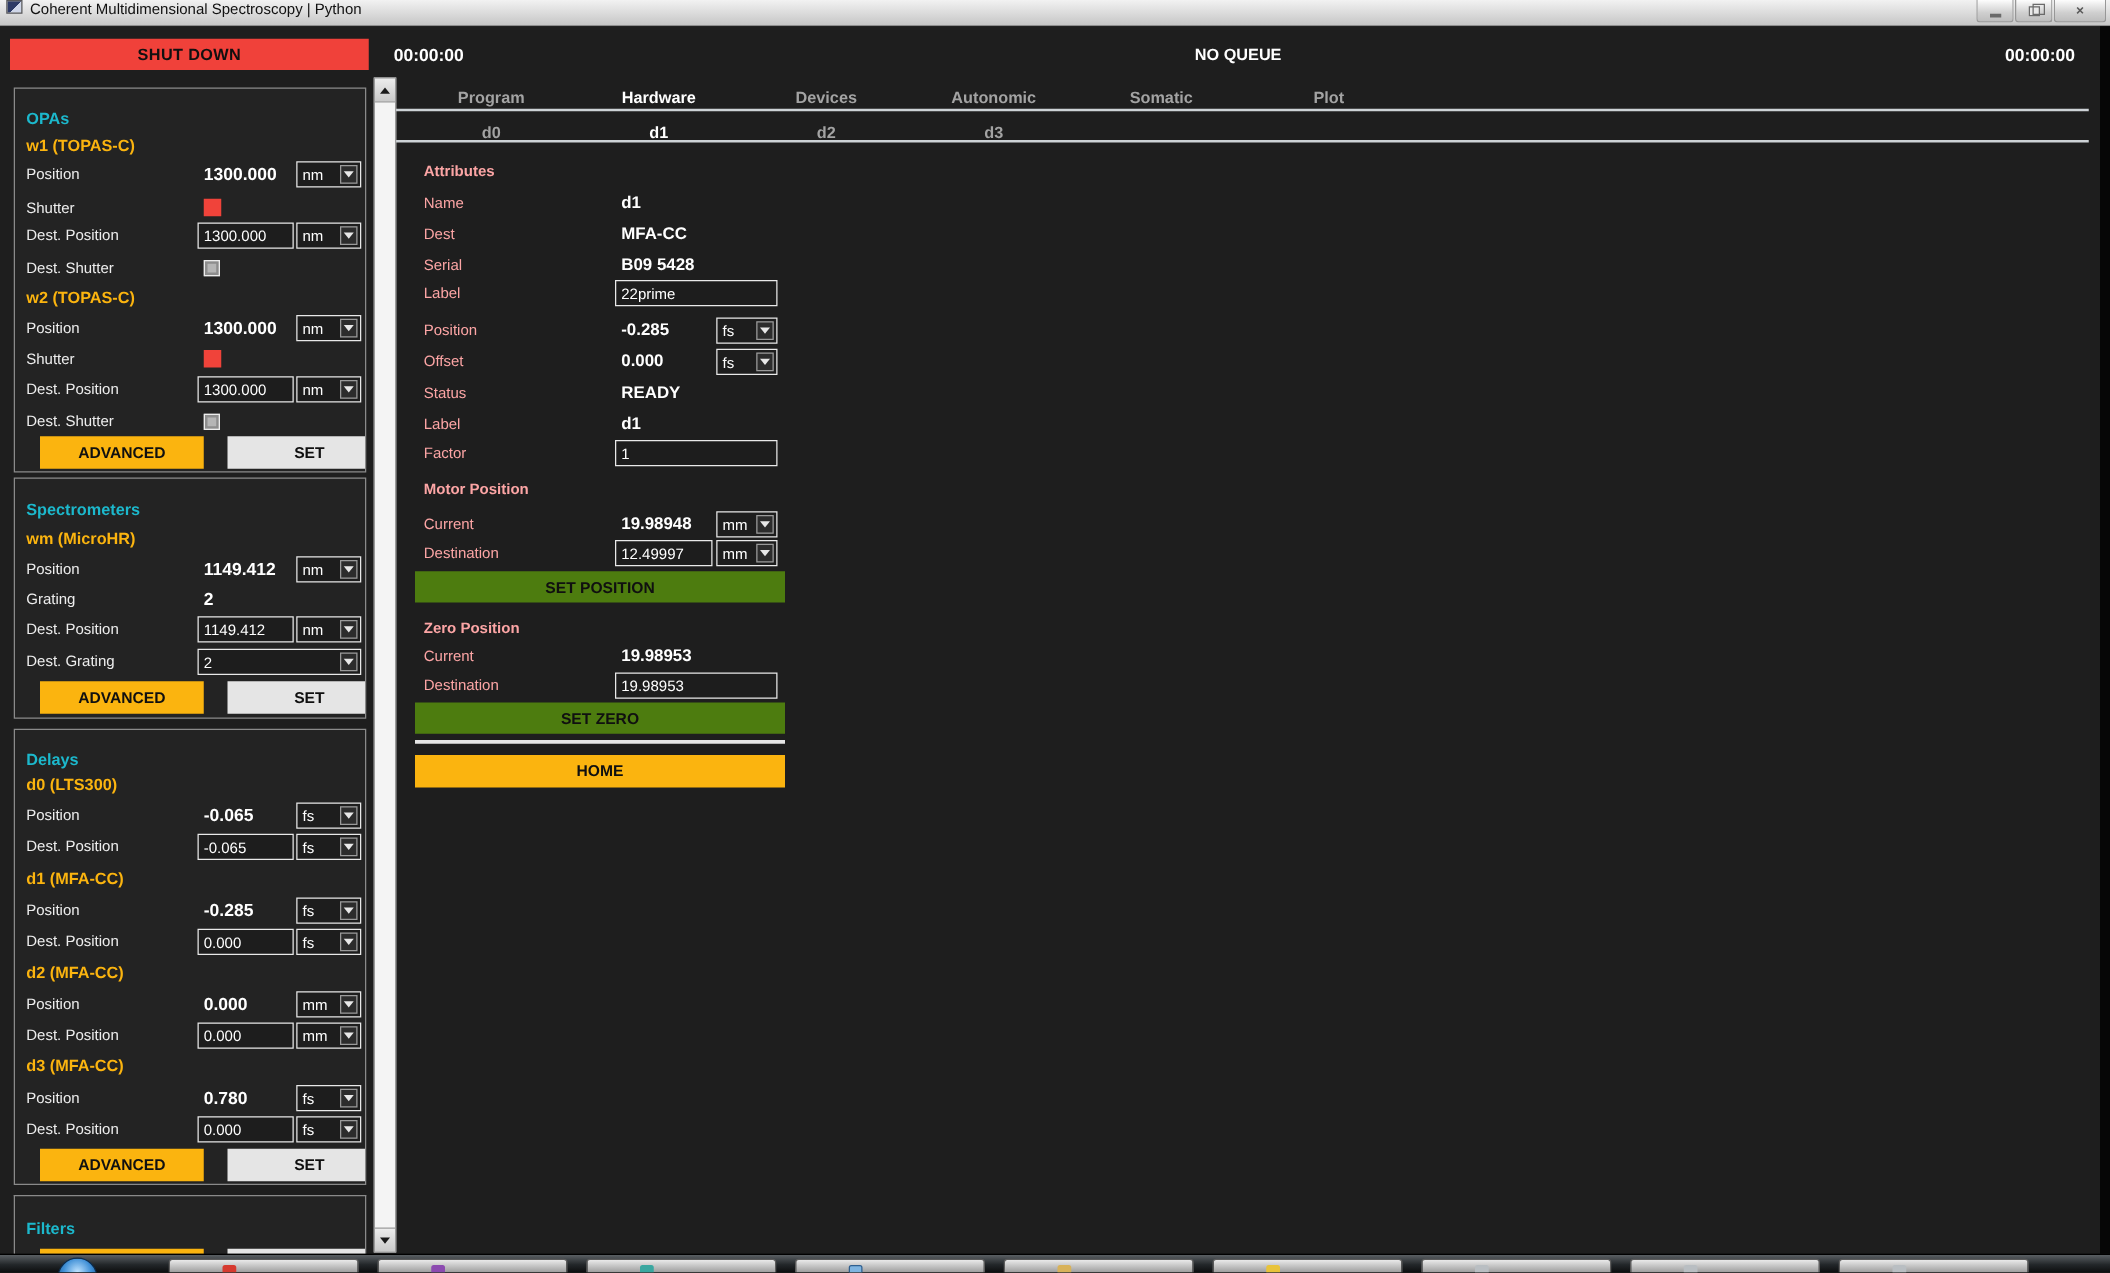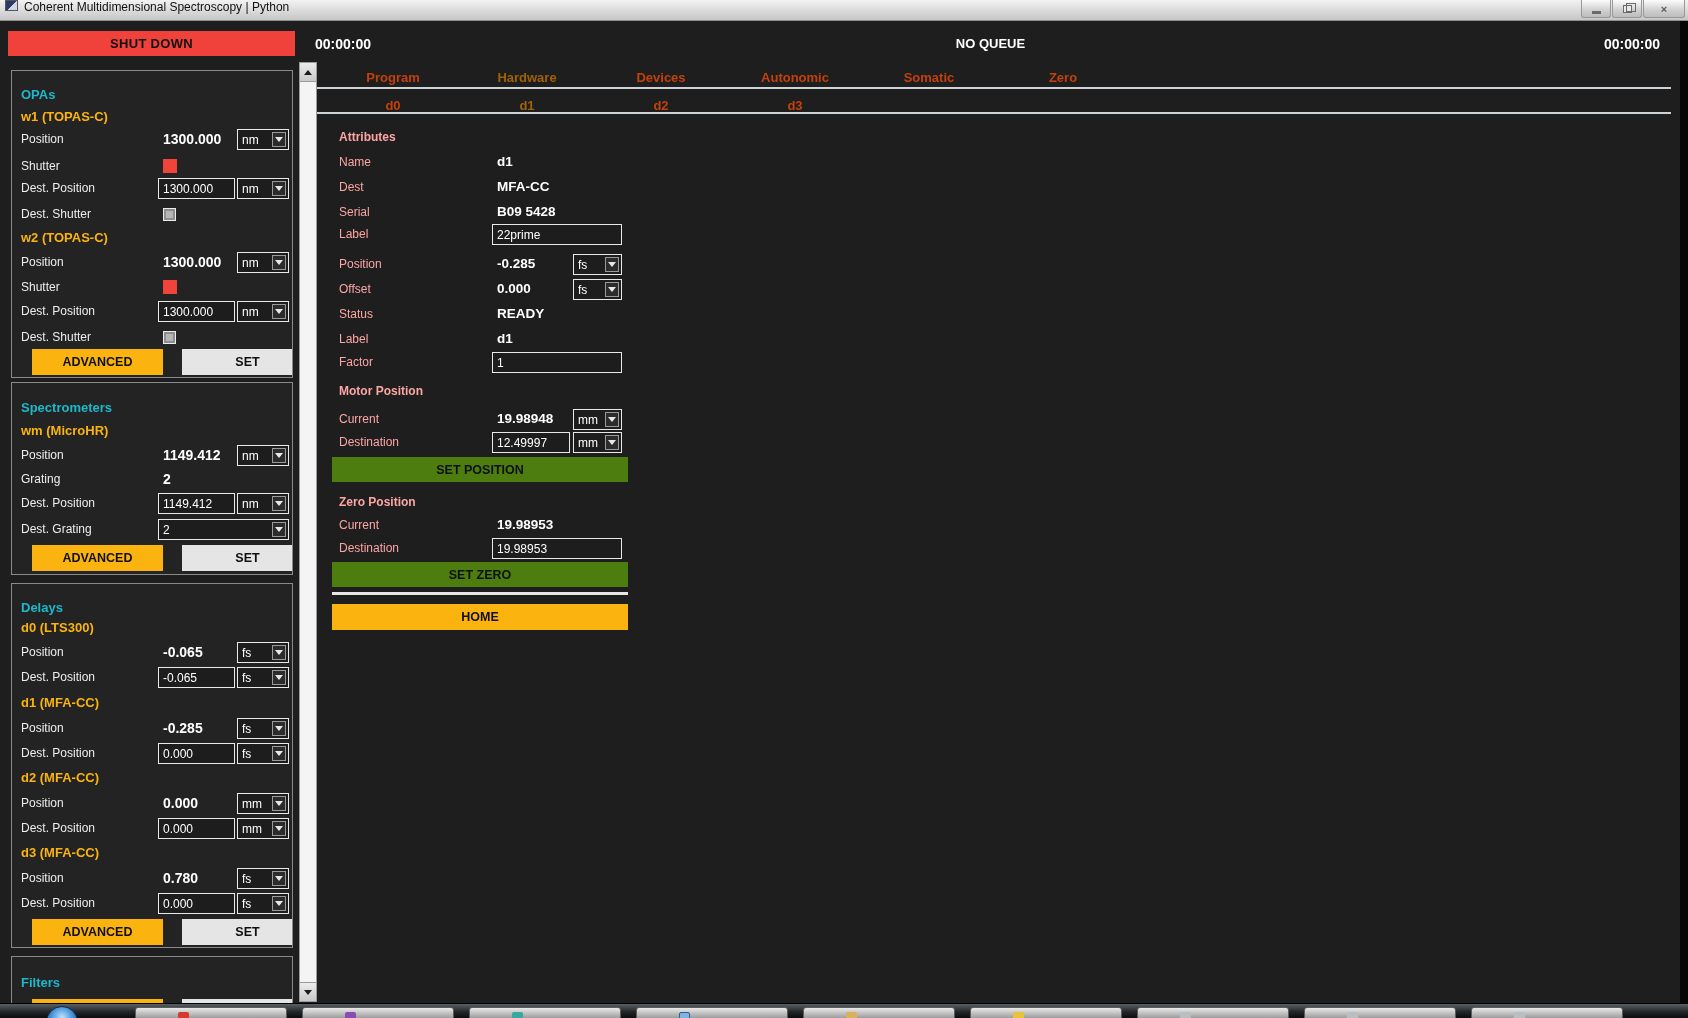--- a/index.html
+++ b/index.html
@@ -43,23 +43,23 @@
     font-weight:bold; color:#101010; cursor:pointer; }
   .shutdown { position:absolute; left:8px; top:31px; width:287px; height:25px;
     background:#f0413a; font-size:13px; letter-spacing:.3px; }
   .timer { position:absolute; top:36px; font-size:14px; font-weight:bold; color:#fff; }
   .timer-left { left:315px; }
   .queue-status { position:absolute; left:310px; top:36px; width:1361px; text-align:center;
     font-size:13px; font-weight:bold; color:#fff; }
   .timer-right { right:28px; }
   
   .tab { position:absolute; width:134px; top:70px; text-align:center;
-    font-size:13px; font-weight:bold; color:#c2410c; cursor:pointer; }
+    font-size:13px; font-weight:bold; color:#a3a3a3; cursor:pointer; }
   .subtab { top:98px; }
-  .tab.active { color:#a16207; }
+  .tab.active { color:#ffffff; }
   .tab-underline { position:absolute; left:310px; width:1361px; height:2px; background:#cdd2d6; }
   .u1 { top:87px; } .u2 { top:112px; }
   
   .sbox { position:absolute; left:11px; width:282px; background:#232323;
     border:1px solid #8a8a8a; overflow:hidden; }
   .srow { position:absolute; left:0; width:280px; height:21px; line-height:20px; }
   .slbl { position:absolute; left:9px; top:0; font-size:12px; color:#ededed; }
   .sval { position:absolute; left:151px; top:0; font-size:14px; font-weight:bold; color:#fff; }
   .stitle { font-size:13px; font-weight:bold; color:#1cb8cc; }
   .shead { font-size:13px; font-weight:bold; color:#fbb40f; }
@@ -142,21 +142,21 @@
 <div class="btn shutdown">SHUT DOWN</div>
 <div class="timer timer-left">00:00:00</div>
 <div class="queue-status">NO QUEUE</div>
 <div class="timer timer-right">00:00:00</div>
 
 <div class="tab" style="left:326px">Program</div>
 <div class="tab active" style="left:460px">Hardware</div>
 <div class="tab" style="left:594px">Devices</div>
 <div class="tab" style="left:728px">Autonomic</div>
 <div class="tab" style="left:862px">Somatic</div>
-<div class="tab" style="left:996px">Zero</div>
+<div class="tab" style="left:996px">Plot</div>
 <div class="tab-underline u1"></div>
 
 <div class="tab subtab" style="left:326px">d0</div>
 <div class="tab subtab active" style="left:460px">d1</div>
 <div class="tab subtab" style="left:594px">d2</div>
 <div class="tab subtab" style="left:728px">d3</div>
 <div class="tab-underline u2"></div>
 
 <div class="sbox" style="top:70px; height:308px;">
   <div class="srow" style="top:14px">

